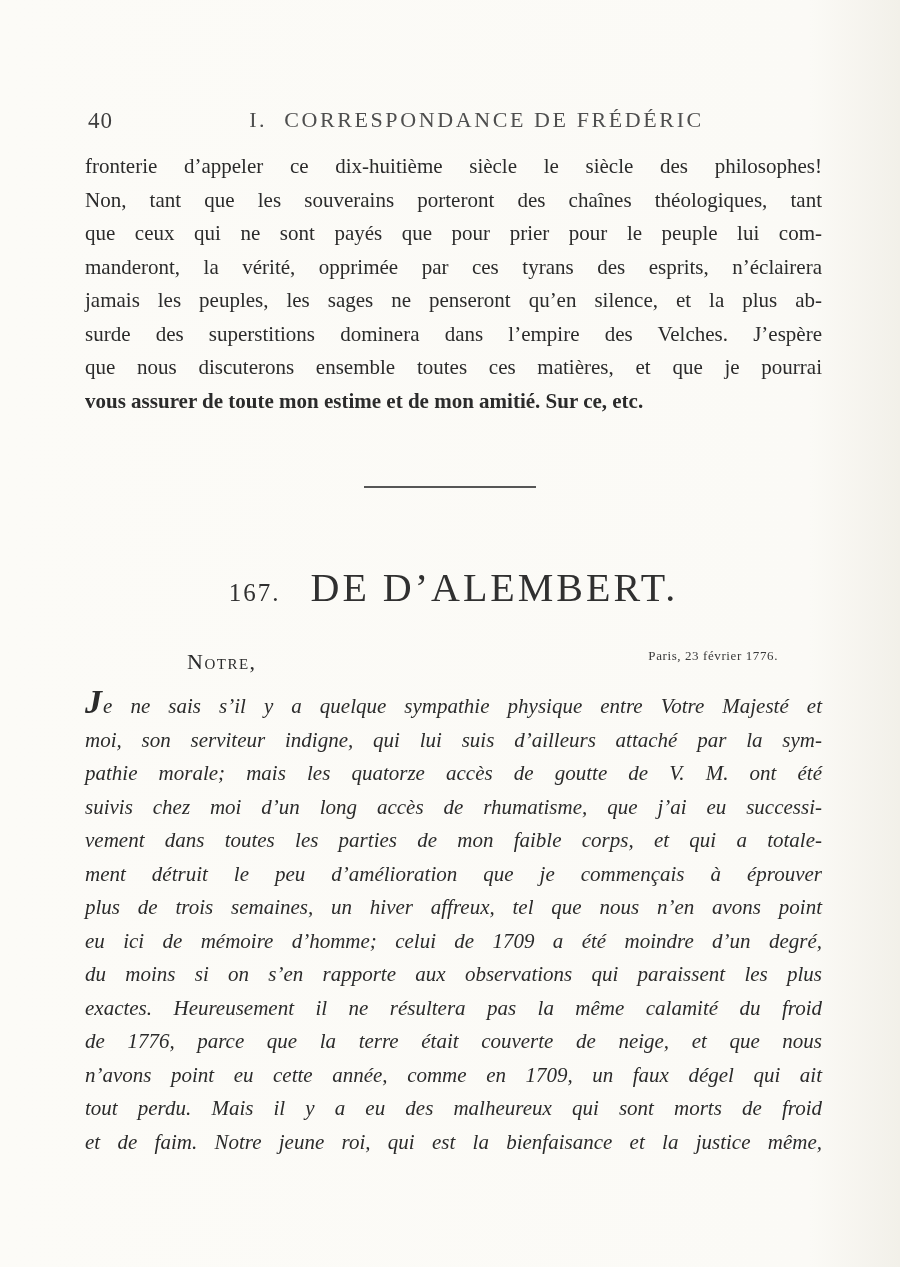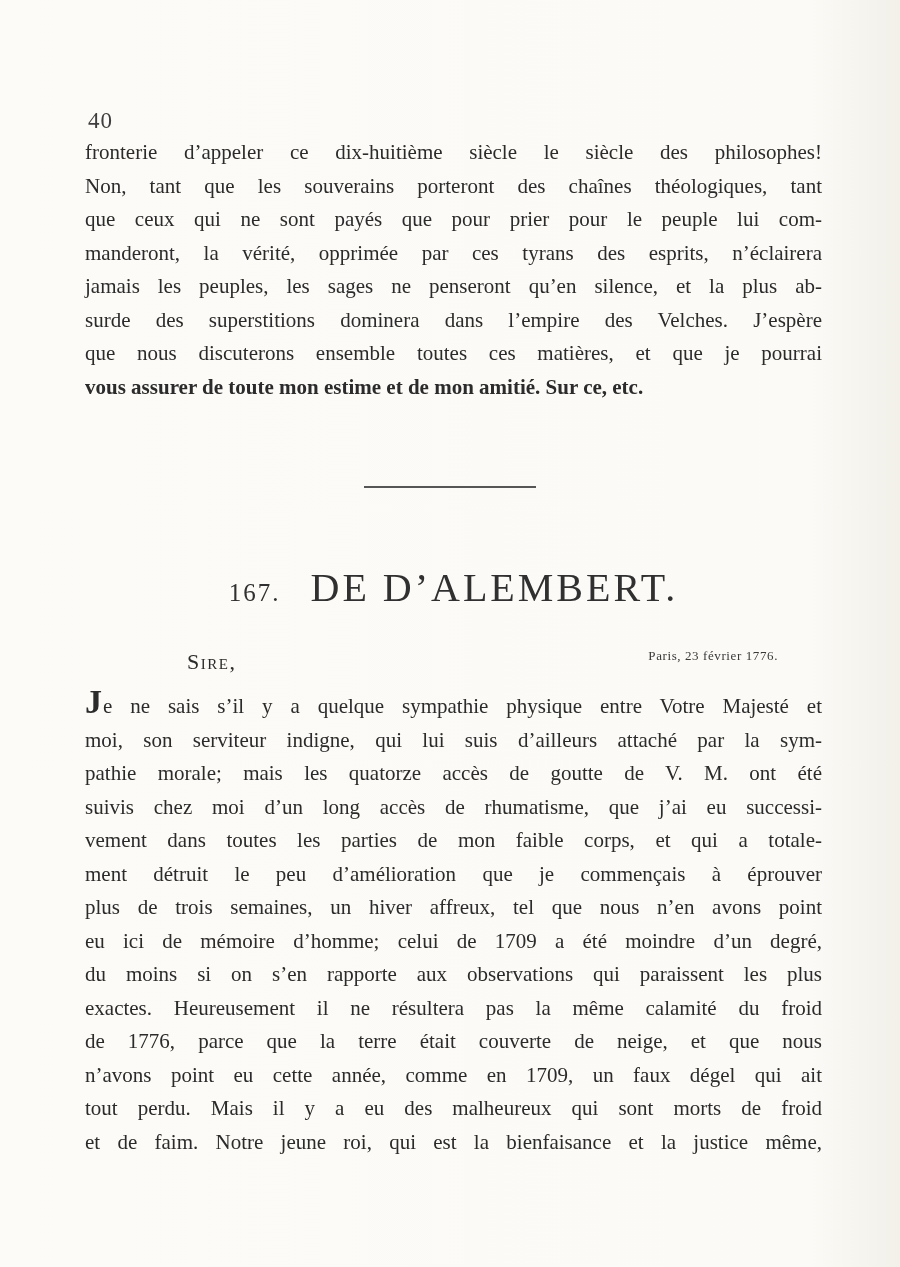--- a/index.html
+++ b/index.html
@@ -25,22 +25,22 @@
     font-size: 22px; letter-spacing: 2.6px; white-space: nowrap;
     color: #4e4e4e;
   }
   .section-number { margin-right: 17px; }
 
   
   .block {
     position: absolute; left: 85px; width: 737px;
     font-size: 21px; line-height: 33.5px;
   }
-  .continuation { top: 136px; }
-  .letter-body { top: 690px; }
+  .continuation { top: 150px; }
+  .letter-body { top: 690px; font-style: italic; }
   .line { text-align: justify; text-align-last: justify; text-justify: inter-word; }
   .line.no-just { text-align-last: auto; font-weight: bold; }
   .initial {
     font-size: 34px; line-height: 0; font-weight: bold;
     margin-right: 1px;
   }
 
   
   .divider {
     position: absolute; top: 486px; left: 364px; width: 172px;
@@ -65,20 +65,21 @@
     font-size: 22px; font-variant: small-caps; letter-spacing: 1.5px;
   }
 </style>
 </head>
 <body>
 
 <div class="page">
 
   <div class="running-head">
     <span class="page-number">40</span>
+    <span class="running-title"><span class="section-number">I.</span><span>CORRESPONDANCE DE FRÉDÉRIC</span></span>
   </div>
 
   <div class="block continuation">
     <div class="line">fronterie d’appeler ce dix-huitième siècle le siècle des philosophes!</div>
     <div class="line">Non, tant que les souverains porteront des chaînes théologiques, tant</div>
     <div class="line">que ceux qui ne sont payés que pour prier pour le peuple lui com-</div>
     <div class="line">manderont, la vérité, opprimée par ces tyrans des esprits, n’éclairera</div>
     <div class="line">jamais les peuples, les sages ne penseront qu’en silence, et la plus ab-</div>
     <div class="line">surde des superstitions dominera dans l’empire des Velches.  J’espère</div>
     <div class="line">que nous discuterons ensemble toutes ces matières, et que je pourrai</div>
@@ -86,21 +87,21 @@
   </div>
 
   <hr class="divider">
 
   <div class="letter-heading">
     <span class="letter-number">167.</span><span class="letter-title">DE D’ALEMBERT.</span>
   </div>
 
   <div class="dateline">Paris, 23 février 1776.</div>
 
-  <div class="salutation">Sire,</div>
+  <div class="salutation">Notre,</div>
 
   <div class="block letter-body">
     <div class="line"><span class="initial">J</span><span>e ne sais s’il y a quelque sympathie physique entre Votre Majesté et</span></div>
     <div class="line">moi, son serviteur indigne, qui lui suis d’ailleurs attaché par la sym-</div>
     <div class="line">pathie morale; mais les quatorze accès de goutte de V. M. ont été</div>
     <div class="line">suivis chez moi d’un long accès de rhumatisme, que j’ai eu successi-</div>
     <div class="line">vement dans toutes les parties de mon faible corps, et qui a totale-</div>
     <div class="line">ment détruit le peu d’amélioration que je commençais à éprouver</div>
     <div class="line">plus de trois semaines, un hiver affreux, tel que nous n’en avons point</div>
     <div class="line">eu ici de mémoire d’homme; celui de 1709 a été moindre d’un degré,</div>

